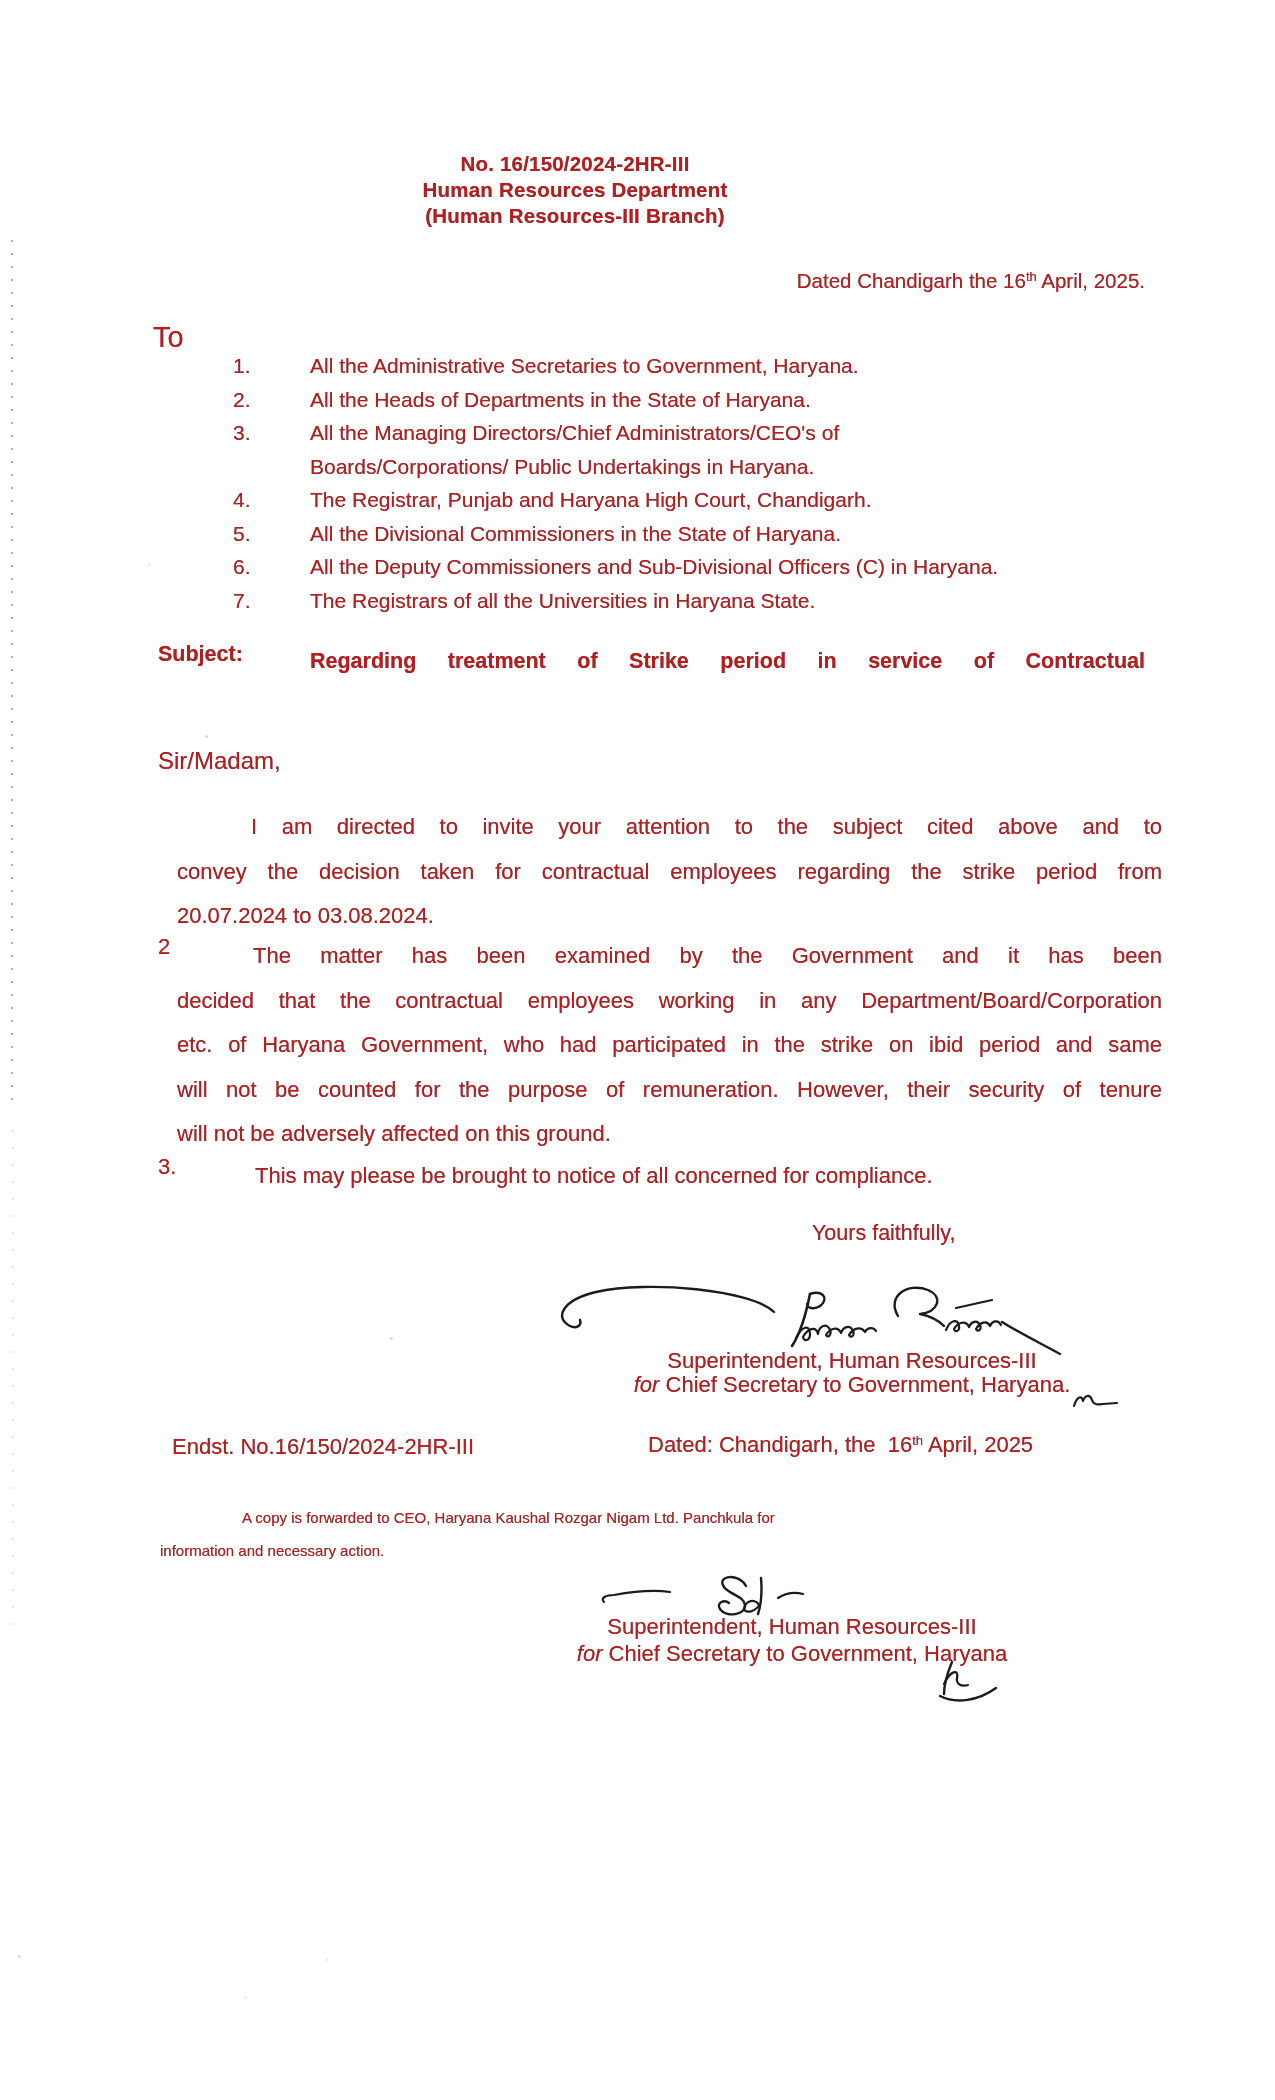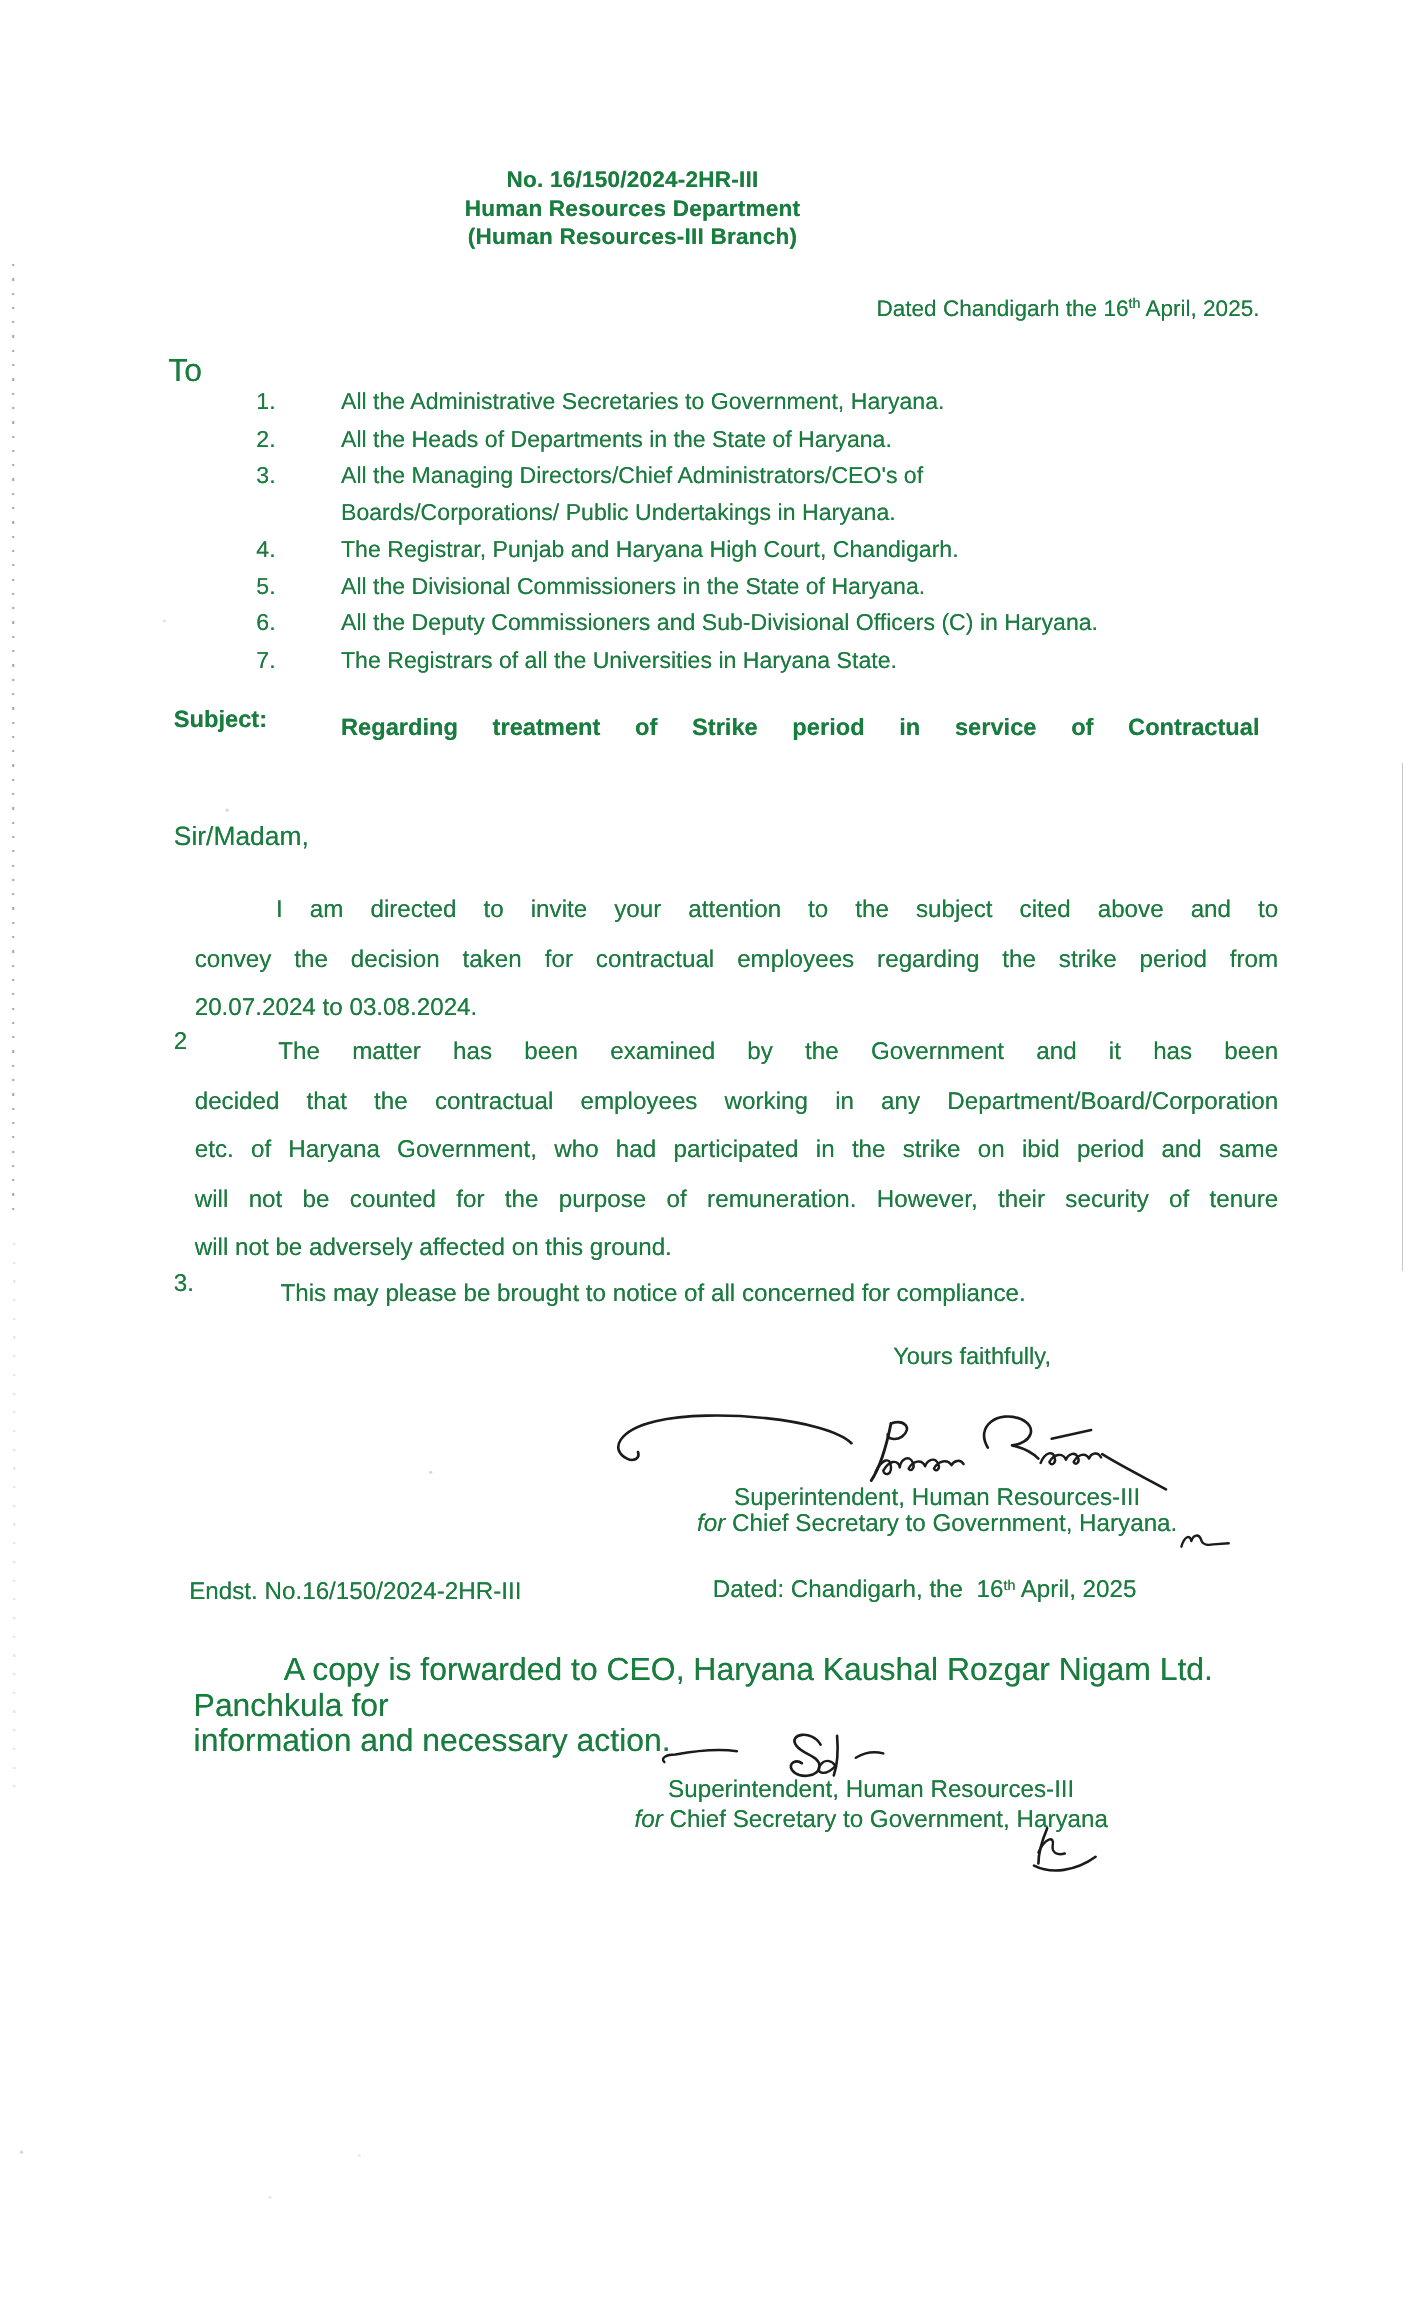--- a/index.html
+++ b/index.html
@@ -1,20 +1,20 @@
 <!DOCTYPE html>
 <html><head>
 <meta charset="utf-8">
 <style>
   html,body{margin:0;padding:0;background:#9a9a9a;}
   .page{
     position:relative;width:1275px;height:2100px;margin:0 auto;
     background:#ffffff;overflow:hidden;
     font-family:"Liberation Sans","DejaVu Sans",sans-serif;
-    color:#15803d;
+    color:#b91c1c;
     text-shadow:0 0 0.5px rgba(20,20,20,0.55);
   }
   .abs{position:absolute;}
   .b{font-weight:bold;}
   .it{font-style:italic;}
   .ctr{text-align:center;}
   .jl{text-align:justify;text-align-last:justify;}
   .sup{font-size:13px;position:relative;top:-7px;line-height:0;}
   .header-block{left:275px;top:151px;width:600px;font-size:20.5px;line-height:26px;letter-spacing:0.2px;}
   .date-line{top:269px;right:130px;font-size:20.5px;margin-left:20px;}
@@ -29,21 +29,21 @@
   .body-para{left:160px;width:985px;font-size:22px;line-height:44.5px;margin-left:17px;}
   .para-num{left:158px;font-size:22px;}
   .ind74{text-indent:74px;}
   .ind76{text-indent:76px;}
   .ind78{text-indent:78px;}
   .ind82{text-indent:82px;}
   .closing{left:812px;top:1221px;font-size:21.5px;}
   .sig1-block{left:592px;top:1349px;width:520px;font-size:22px;line-height:24px;text-align:center;}
   .endst-no{left:172px;top:1434px;font-size:22px;}
   .endst-date{left:648px;top:1432px;font-size:22px;}
-  .copy-para{left:176px;top:1502px;width:990px;font-size:29px;line-height:32.5px;}
+  .copy-para{left:160px;top:1502px;width:990px;font-size:15px;line-height:32.5px;}
   .sig2-block{left:532px;top:1613px;width:520px;font-size:22px;line-height:27px;text-align:center;}
   svg.mark{position:absolute;overflow:visible;}
   svg.mark path{fill:none;stroke:#1b1b1b;stroke-linecap:round;stroke-linejoin:round;}
   .edge-dots{left:11px;top:240px;width:2px;height:870px;
     background:repeating-linear-gradient(180deg,rgba(0,0,0,0.32) 0 2px,rgba(0,0,0,0) 2px 13px);}
   .edge-dots2{left:12px;top:1130px;width:2px;height:500px;opacity:0.35;
     background:repeating-linear-gradient(180deg,rgba(0,0,0,0.3) 0 2px,rgba(0,0,0,0) 2px 17px);}
   .speck{position:absolute;width:3px;height:3px;border-radius:50%;background:rgba(0,0,0,0.16);}
 </style>
 </head>

